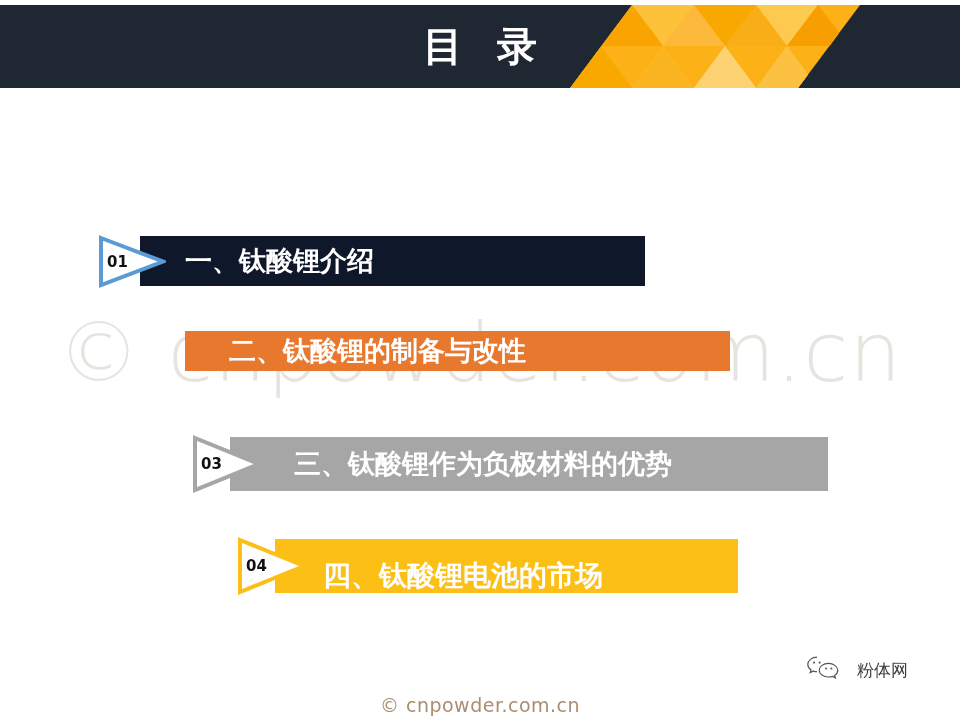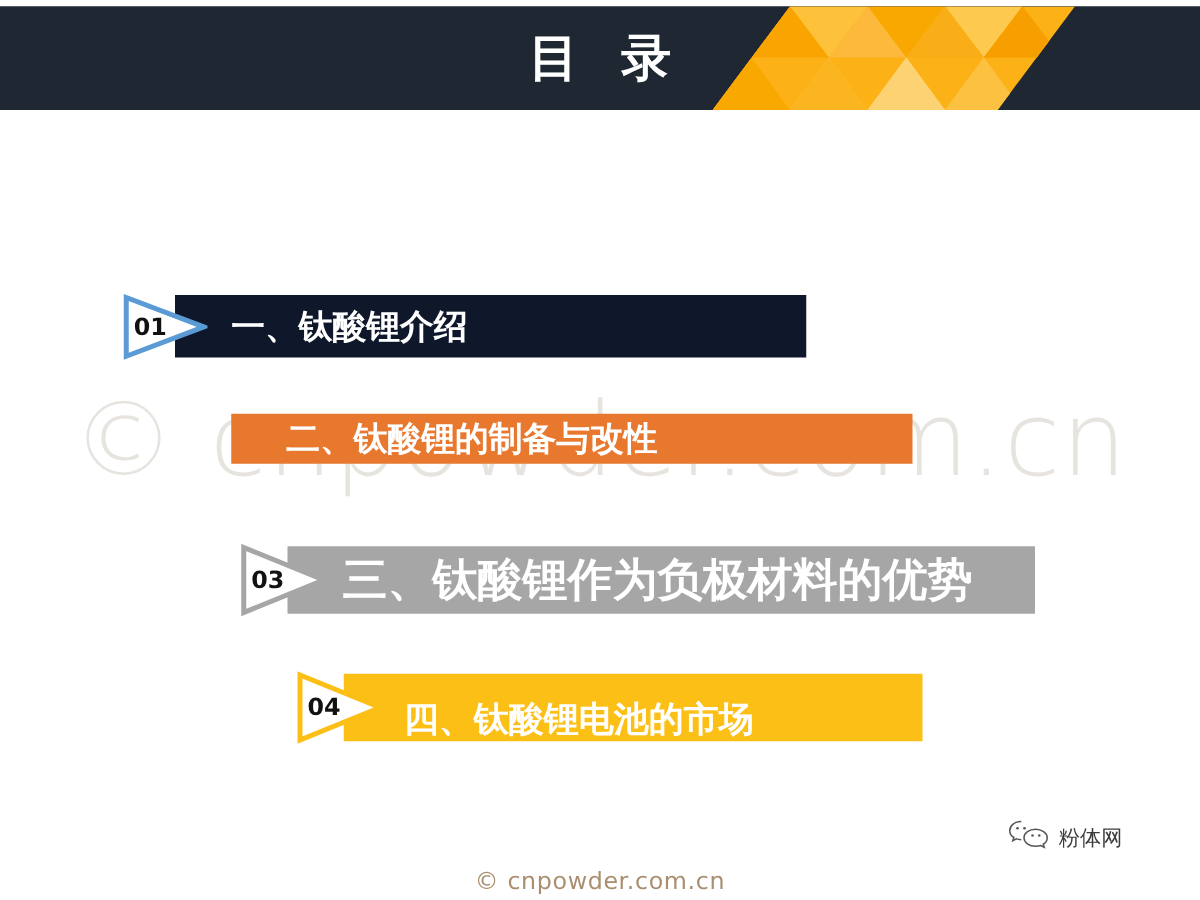--- a/index.html
+++ b/index.html
@@ -94,40 +94,40 @@
   .badge-num {
     position: absolute;
     left: 0; top: 0;
     width: 100%; height: 100%;
     display: flex;
     align-items: center;
     justify-content: flex-start;
     padding-left: 9px;
     box-sizing: border-box;
     color: #111111;
-    font-size: 19px;
+    font-size: 15px;
     font-weight: bold;
     font-family: "DejaVu Sans", sans-serif;
     z-index: 7;
   }
 
   
   #item-01 { left: 140px; top: 236px; width: 505px; height: 50px; }
   #item-01 .menu-bar { background: #0f172a; }
   #item-01 .menu-label { font-size: 27px; margin-left: 45px; }
   #badge-01 { left: 98px; top: 235px; width: 68px; height: 53px; }
 
   #item-02 { left: 185px; top: 331px; width: 545px; height: 40px; }
   #item-02 .menu-bar { background: #e8782e; }
   #item-02 .menu-label { font-size: 27px; margin-left: 44px; }
   #badge-02 { left: 147px; top: 329px; width: 70px; height: 58px; }
 
   #item-03 { left: 230px; top: 437px; width: 598px; height: 54px; }
   #item-03 .menu-bar { background: #a6a6a6; }
-  #item-03 .menu-label { font-size: 36px; margin-left: 44px; }
+  #item-03 .menu-label { font-size: 27px; margin-left: 64px; }
   #badge-03 { left: 192px; top: 435px; width: 70px; height: 58px; }
 
   #item-04 { left: 275px; top: 539px; width: 463px; height: 54px; }
   #item-04 .menu-bar { background: #fcbf15; }
   #item-04 .menu-label { font-size: 28px; margin-left: 48px; margin-top: 20px; }
   #badge-04 { left: 237px; top: 537px; width: 70px; height: 58px; }
 
   
   #footer-watermark {
     position: absolute;
@@ -138,21 +138,21 @@
     color: #a98e6f;
     font-family: "DejaVu Sans", sans-serif;
     z-index: 8;
     letter-spacing: 0.5px;
   }
   #brand {
     position: absolute;
     left: 806px; top: 655px;
     display: flex;
     align-items: center;
-    gap: 7px;
+    gap: 17px;
     z-index: 8;
   }
   #brand-name {
     font-size: 17px;
     color: #3c3c3c;
     font-family: "DejaVu Sans", sans-serif;
     white-space: nowrap;
   }
   #wechat-icon { display: block; }
 </style>

